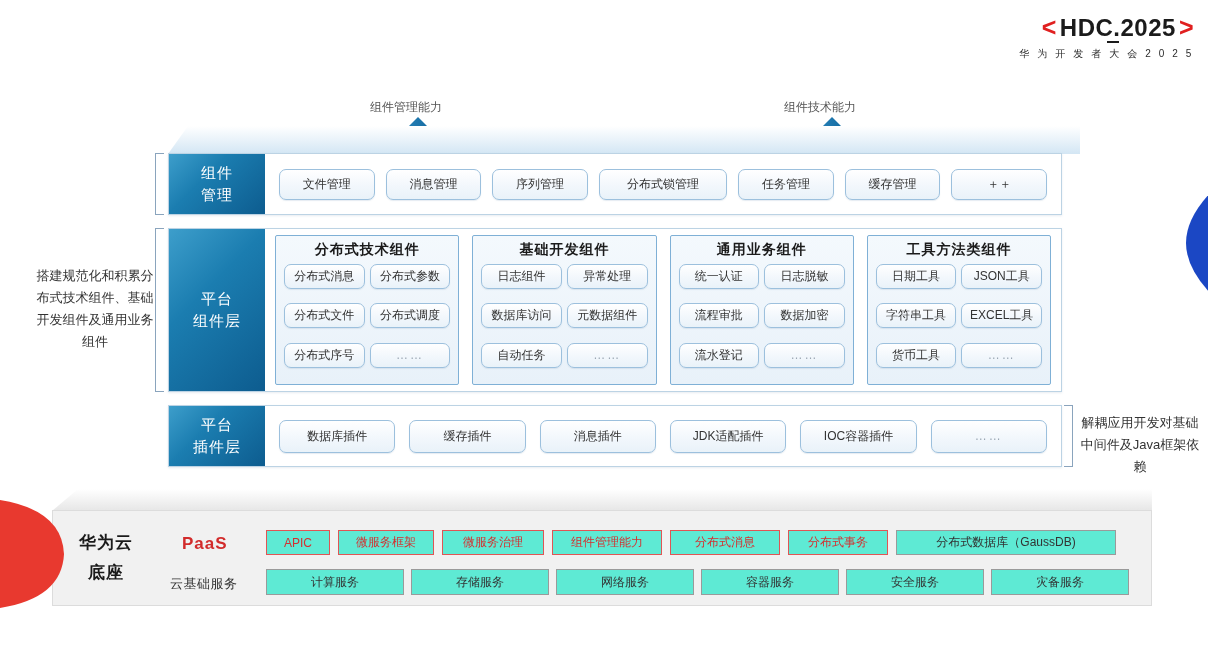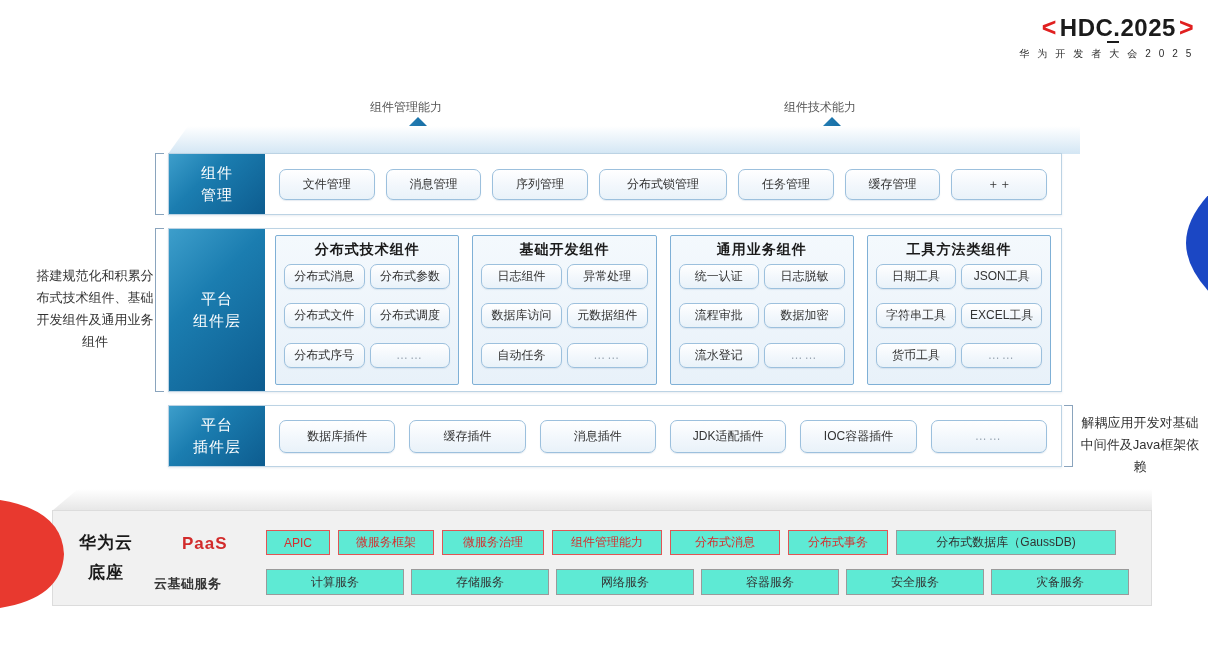--- a/index.html
+++ b/index.html
@@ -288,21 +288,21 @@
   </svg>
 
   <div class="cloud-base" style="left:52px; top:510px; width:1100px; height:96px;"></div>
 
   <div class="cloud-title" style="left:60px; top:528px; width:92px;">
     <div>华为云</div>
     <div>底座</div>
   </div>
 
   <div class="paas-label" style="left:182px; top:534px;">PaaS</div>
-  <div class="cloudsvc-label" style="left:154px; top:575px;font-weight:bold;">云基础服务</div>
+  <div class="cloudsvc-label" style="left:170px; top:575px;">云基础服务</div>
 
   <div class="pill red" style="left:266px; top:530px; width:64px;  height:25px;">APIC</div>
   <div class="pill red" style="left:338px; top:530px; width:96px;  height:25px;">微服务框架</div>
   <div class="pill red" style="left:442px; top:530px; width:102px; height:25px;">微服务治理</div>
   <div class="pill red" style="left:552px; top:530px; width:110px; height:25px;">组件管理能力</div>
   <div class="pill red" style="left:670px; top:530px; width:110px; height:25px;">分布式消息</div>
   <div class="pill red" style="left:788px; top:530px; width:100px; height:25px;">分布式事务</div>
   <div class="pill gray" style="left:896px; top:530px; width:220px; height:25px;">分布式数据库（GaussDB)</div>
 
   <div class="pill gray" style="left:266px; top:569px; width:138px; height:26px;">计算服务</div>

